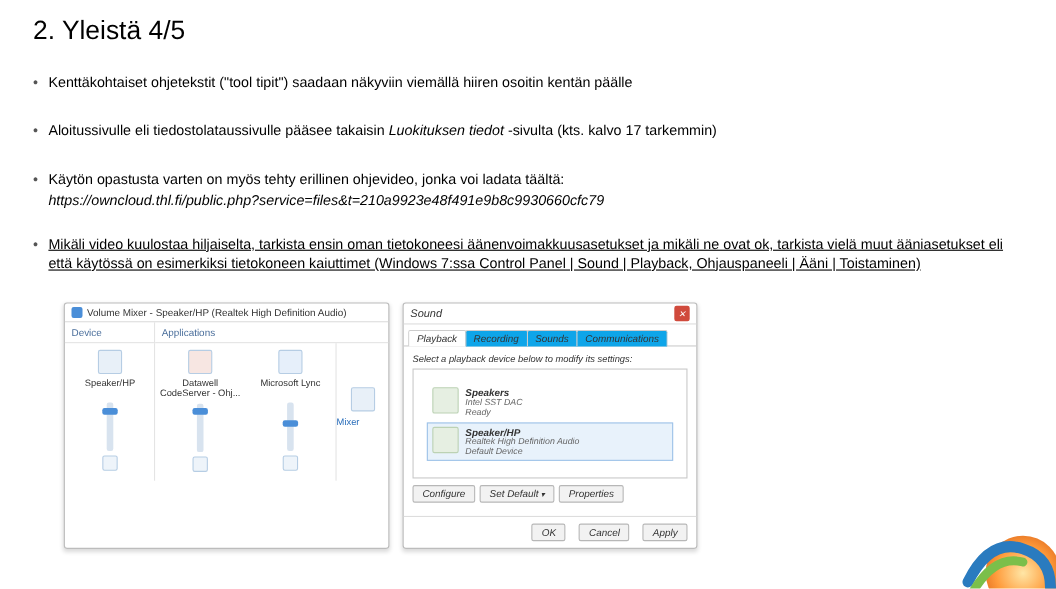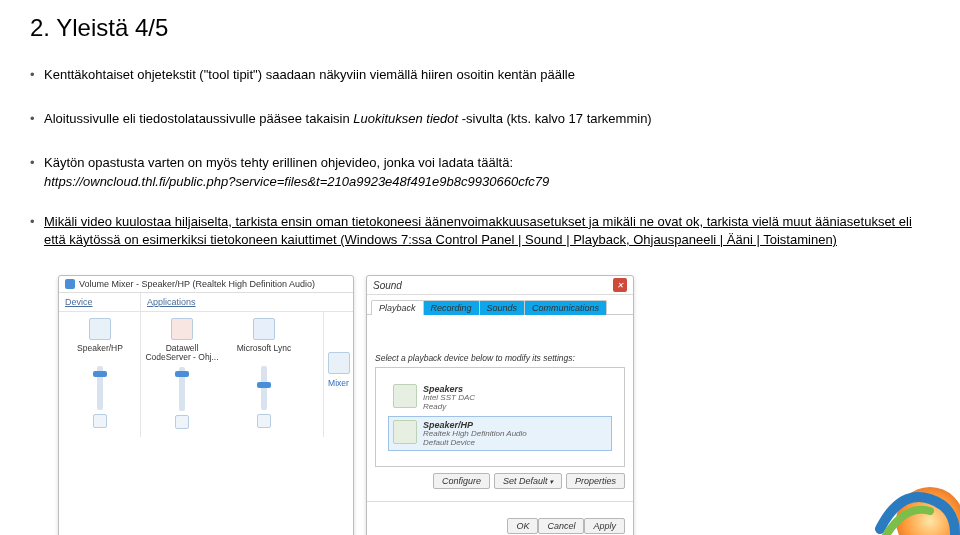--- a/index.html
+++ b/index.html
@@ -9,51 +9,51 @@
   .bullet { font-size: 13px; line-height: 1.4; margin-bottom: 26px; padding-left: 14px; position: relative; }
   .bullet::before { content: "•"; position: absolute; left: 0; top: 0; color: #555; }
   .bullet.tight { margin-bottom: 4px; }
   .bullet em, .italic { font-style: italic; }
   .shots { display: flex; gap: 12px; padding-left: 28px; margin-top: 6px; }
   .panel { background: #fff; border: 1px solid #bcbcbc; border-radius: 3px; box-shadow: 0 2px 4px rgba(0,0,0,0.15); font-family: "Segoe UI", Arial, sans-serif; font-size: 9px; color: #333; }
   
   .vm { width: 296px; }
   .vm-title { padding: 3px 6px; border-bottom: 1px solid #ddd; display:flex; align-items:center; gap:4px;}
   .vm-body { display: flex; }
-  .vm-col-label { padding: 4px 6px; color: #4a6e9b; font-size: 9px; border-bottom:1px solid #e4e4e4;text-decoration:underline;}
+  .vm-col-label { padding: 4px 6px; color: #4a6e9b; font-size: 9px; border-bottom:1px solid #e4e4e4;}
   .vm-section { border-right: 1px solid #e4e4e4; }
   .vm-dev { width: 82px; }
   .vm-apps { flex:1; display:flex; }
   .vm-app { width: 82px; text-align: center; padding: 4px 2px 8px 2px; }
   .vm-app .ico { width: 22px; height: 22px; margin: 2px auto 4px auto; background:#e8f0f8; border:1px solid #b6cde4; border-radius:2px;}
   .vm-app .lbl { font-size: 8.5px; line-height:1.1; min-height:18px; }
   .slider { width: 6px; height: 44px; background:#d8e3ef; margin: 4px auto 4px auto; position:relative; border-radius:2px;}
   .slider .thumb { position:absolute; left:-4px; width:14px; height:6px; background:#4a8ed8; border-radius:2px;}
   .spk { width:14px; height:14px; margin: 2px auto 0 auto; background:#eef4fa; border:1px solid #b6cde4; border-radius:2px; position:relative;}
-  .vm-mixer { width: 48px; text-align:center; padding-top: 40px; margin-left: 18px;}
+  .vm-mixer { width: 48px; text-align:left; padding-top: 40px;}
   .vm-mixer .lbl { font-size:8.5px; color:#2a6ebb;}
   
   .snd { width: 268px; font-style: italic; }
   .snd-hdr { display:flex; align-items:center; justify-content:space-between; padding:2px 6px; border-bottom:1px solid #ddd; font-size:10px;}
   .snd-hdr .x { width:14px; height:14px; background:#d04a3c; color:#fff; display:flex;align-items:center;justify-content:center; border-radius:2px; font-size:8px;}
   .tabs { display:flex; border-bottom:1px solid #ccc; padding: 4px 4px 0 4px; gap:0;}
   .tab { padding: 2px 7px; font-size:9px; border:1px solid transparent; border-bottom:none; position:relative; top:1px; background:#0ea5e9; border-color:#ccc; border-radius:2px 2px 0 0; margin-right:-1px;}
   .tab.active { background:#fff; border-color:#ccc; }
   .snd-body { padding: 6px 8px 8px 8px; }
-  .snd-instr { font-size:8.5px; margin-bottom:4px;margin-top:32px;}
+  .snd-instr { font-size:8.5px; margin-bottom:4px;}
   .dev-list { border:1px solid #c9c9c9; background:#fff; height: 100px; padding:12px;}
   .dev-item { display:flex; gap:6px; padding:3px 4px; border:1px solid transparent;}
   .dev-item.sel { border:1px solid #9ec2e8; background:#e8f2fb;}
   .dev-ico { width:24px; height:24px; background:#e6efe2; border:1px solid #bcd2b4; border-radius:2px; flex:none;}
   .dev-txt .n { font-size:9px; font-weight:bold;}
   .dev-txt .d { font-size:8px; color:#666; line-height:1.1;}
-  .snd-btns { display:flex; gap:4px; justify-content:flex-end; padding-top:6px;}
+  .snd-btns { display:flex; gap:4px; padding-top:6px;}
   .btn { font-size:9px; padding:2px 8px; border:1px solid #b7b7b7; background:#f2f2f2; border-radius:2px;}
   .btn.dd::after{content:" ▾"; font-size:7px;}
-  .snd-foot { display:flex; gap:0; justify-content:flex-end; padding:16px 8px; border-top:1px solid #ddd; margin-top:4px;}
+  .snd-foot { display:flex; gap:12px; justify-content:flex-end; padding:6px 8px; border-top:1px solid #ddd; margin-top:4px;}
   
   .corner { position:absolute; right:-10px; bottom:-14px; width:110px; height:90px; }
   .corner svg { width:100%; height:100%; }
 </style>
 </head>
 <body>
 
 <div class="slide">
   <h1 class="slide-title">2. Yleistä 4/5</h1>
 

